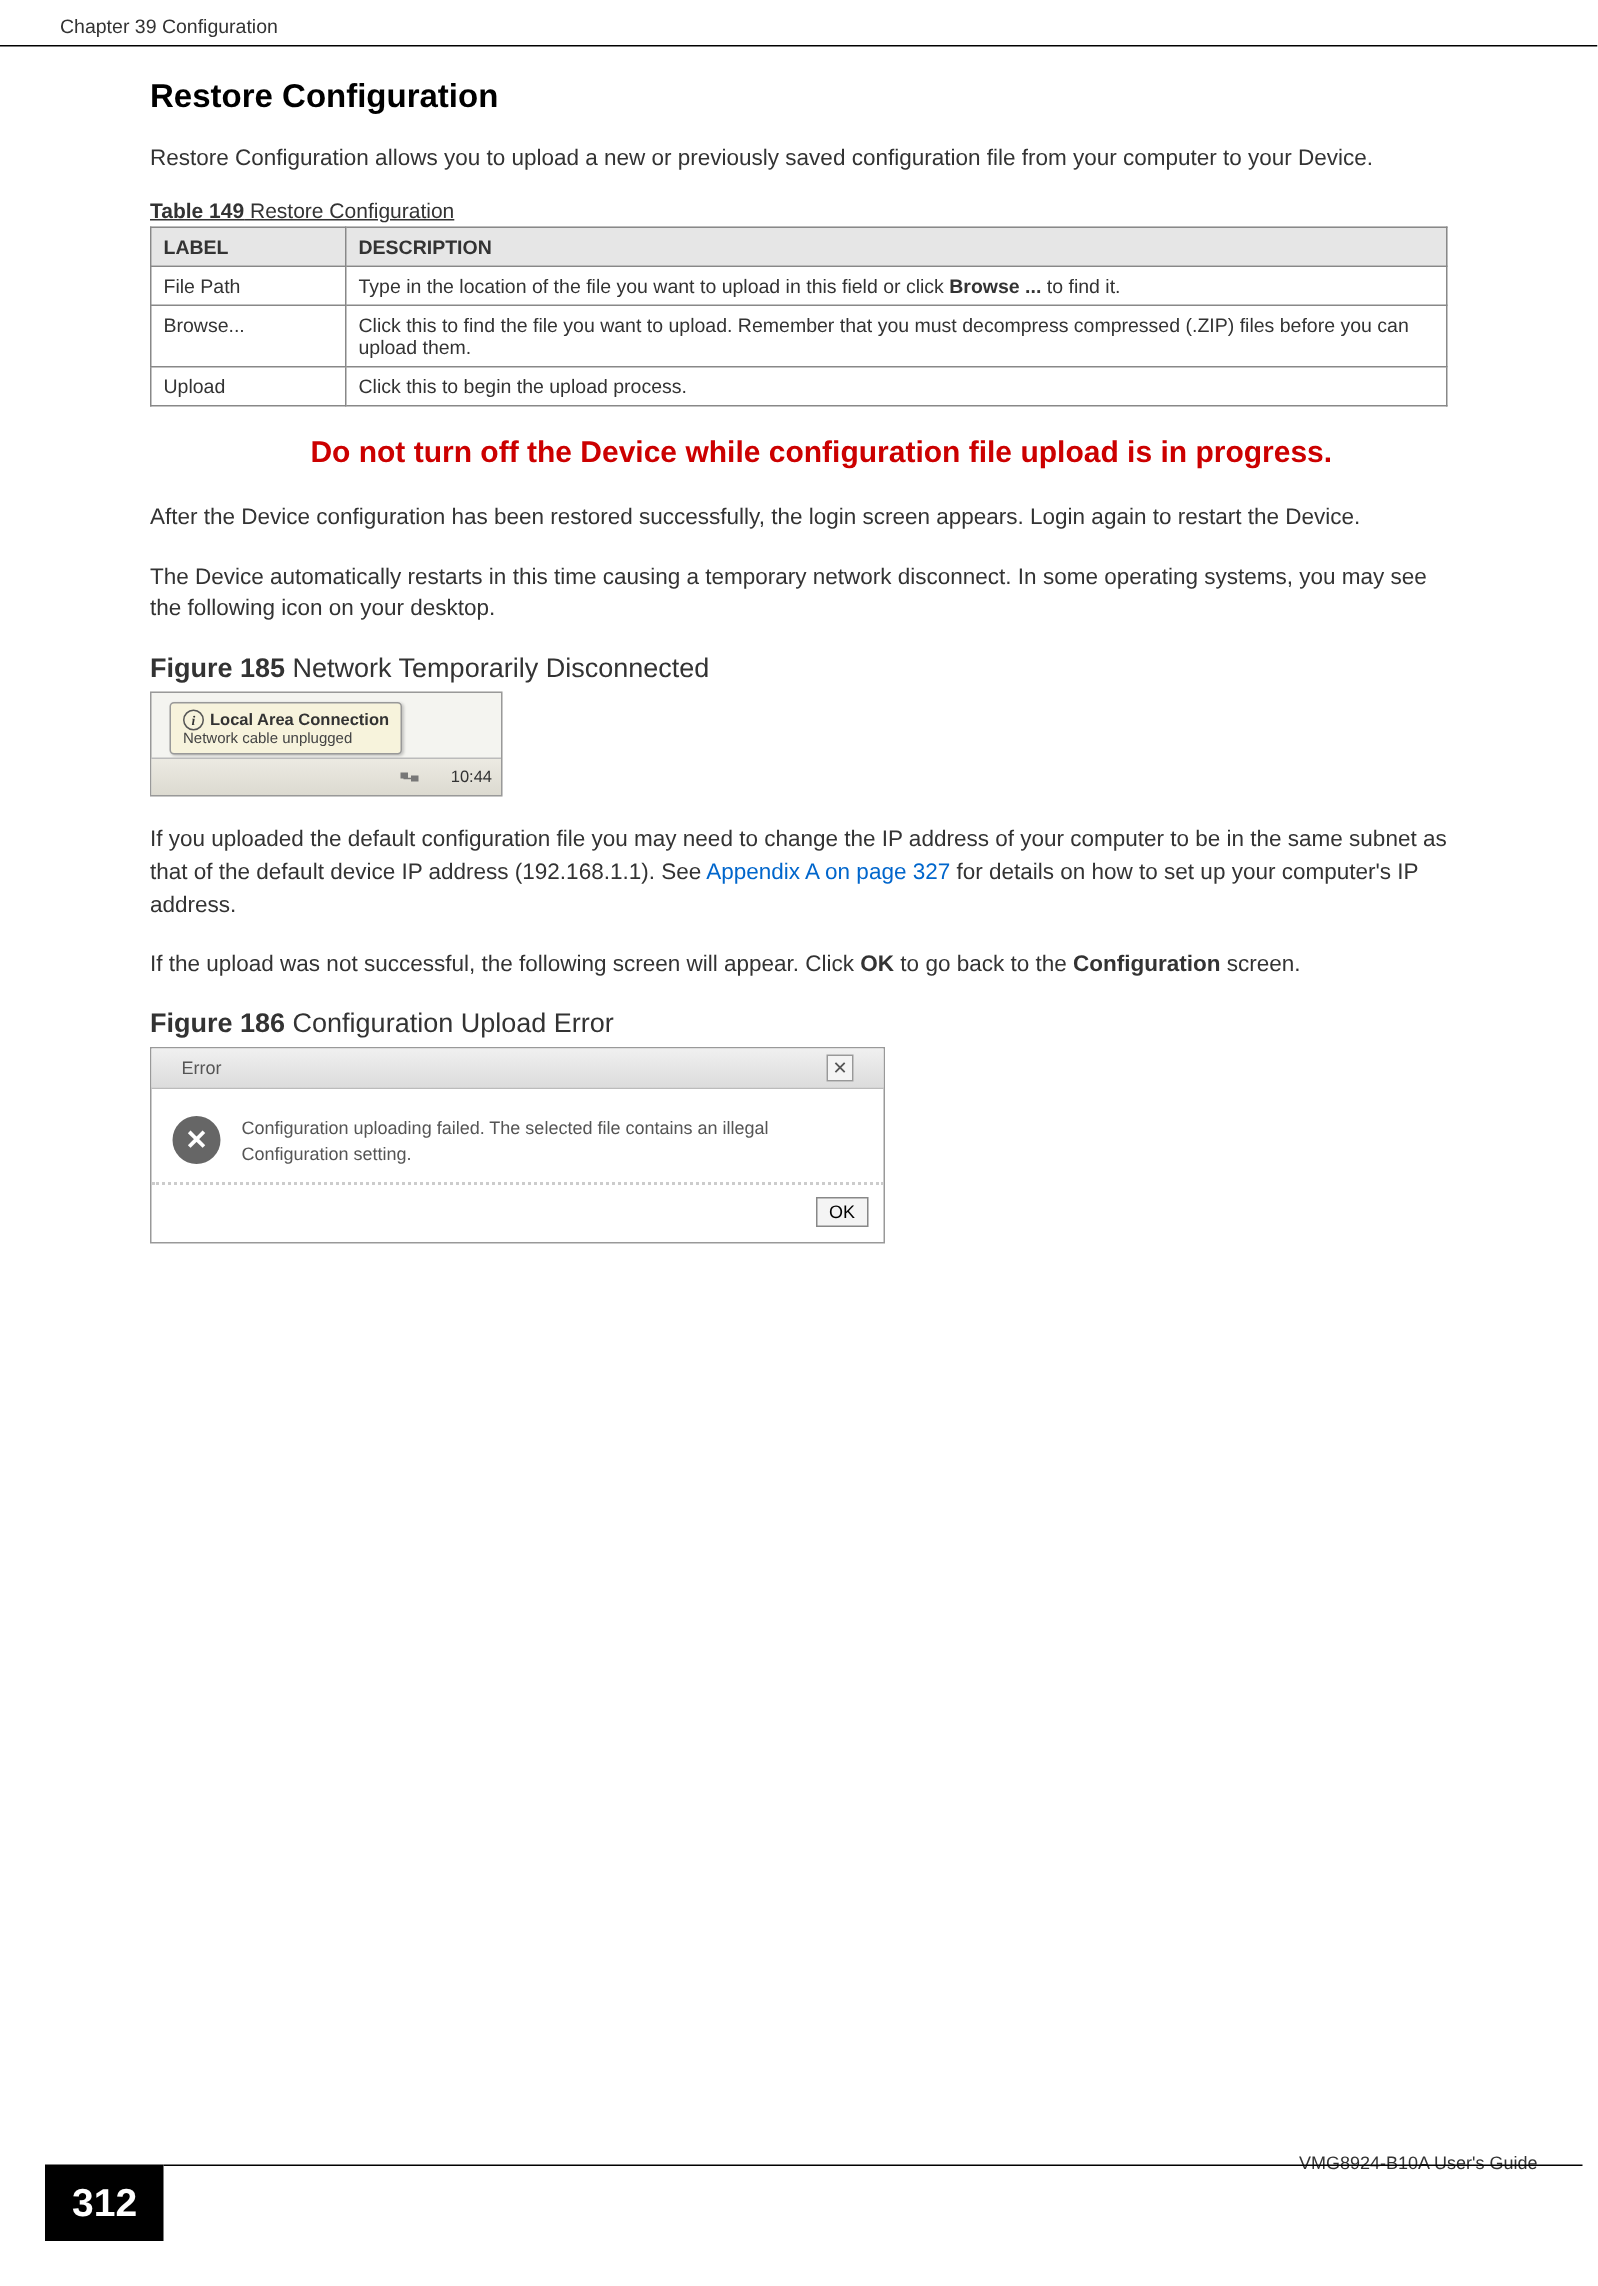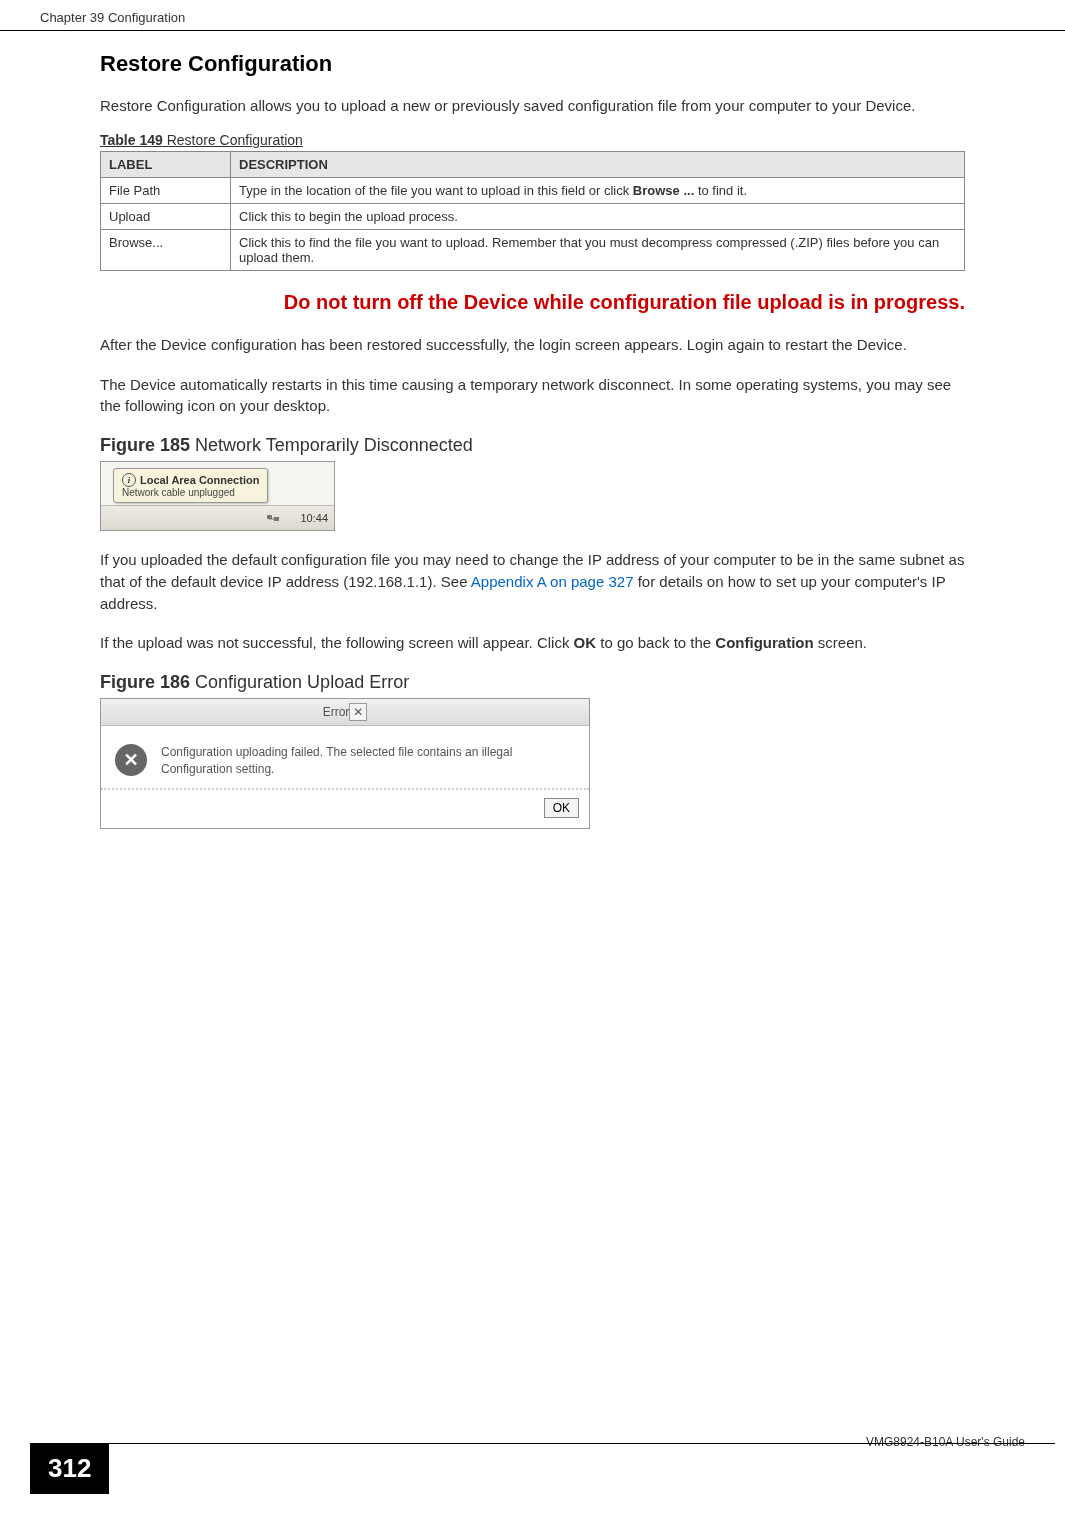--- a/index.html
+++ b/index.html
@@ -56,21 +56,21 @@
     }
     table.desc-table th {
       background: #e6e6e6;
       font-weight: bold;
     }
     .col-label { width: 130px; }
     .warning-heading {
       color: #c00;
       font-size: 20px;
       font-weight: bold;
-      text-align: right;
+      text-align: center;
       margin: 10px 0 20px 0;
       padding-left: 30px;
     }
     .para {
       font-size: 15px;
       line-height: 1.45;
       margin-bottom: 18px;
     }
     .fig-caption {
       font-size: 18px;
@@ -143,23 +143,23 @@
     .link-text { color: #0066cc; }
     .error-dialog {
       width: 490px;
       border: 1px solid #999;
       background: #fff;
       margin-bottom: 20px;
     }
     .error-titlebar {
       background: linear-gradient(#f0f0f0, #dcdcdc);
       border-bottom: 1px solid #bbb;
-      padding: 4px 6px;
-      display: flex;
-      justify-content: center;
+      padding: 4px 20px;
+      display: flex;
+      justify-content: space-between;
       align-items: center;
       font-size: 12px;
       color: #555;
     }
     .close-btn {
       width: 18px;
       height: 18px;
       border: 1px solid #999;
       background: #f4f4f4;
       display: flex;
@@ -258,26 +258,26 @@
       </tr>
     </thead>
     <tbody>
       <tr>
         <td>File Path</td>
         <td>
           <span>Type in the location of the file you want to upload in this field or click </span><span class="bold-inline">Browse ...</span><span> to find it.</span>
         </td>
       </tr>
       <tr>
+        <td>Browse...</td>
+        <td>Click this to find the file you want to upload. Remember that you must decompress compressed (.ZIP) files before you can upload them.</td>
+      </tr>
+      <tr>
         <td>Upload</td>
         <td>Click this to begin the upload process.</td>
-      </tr>
-      <tr>
-        <td>Browse...</td>
-        <td>Click this to find the file you want to upload. Remember that you must decompress compressed (.ZIP) files before you can upload them.</td>
       </tr>
     </tbody>
   </table>
 
   <h3 class="warning-heading">Do not turn off the Device while configuration file upload is in progress.</h3>
 
   <p class="para">After the Device configuration has been restored successfully, the login screen appears. Login again to restart the Device.</p>
 
   <p class="para">The Device automatically restarts in this time causing a temporary network disconnect. In some operating systems, you may see the following icon on your desktop.</p>
 

